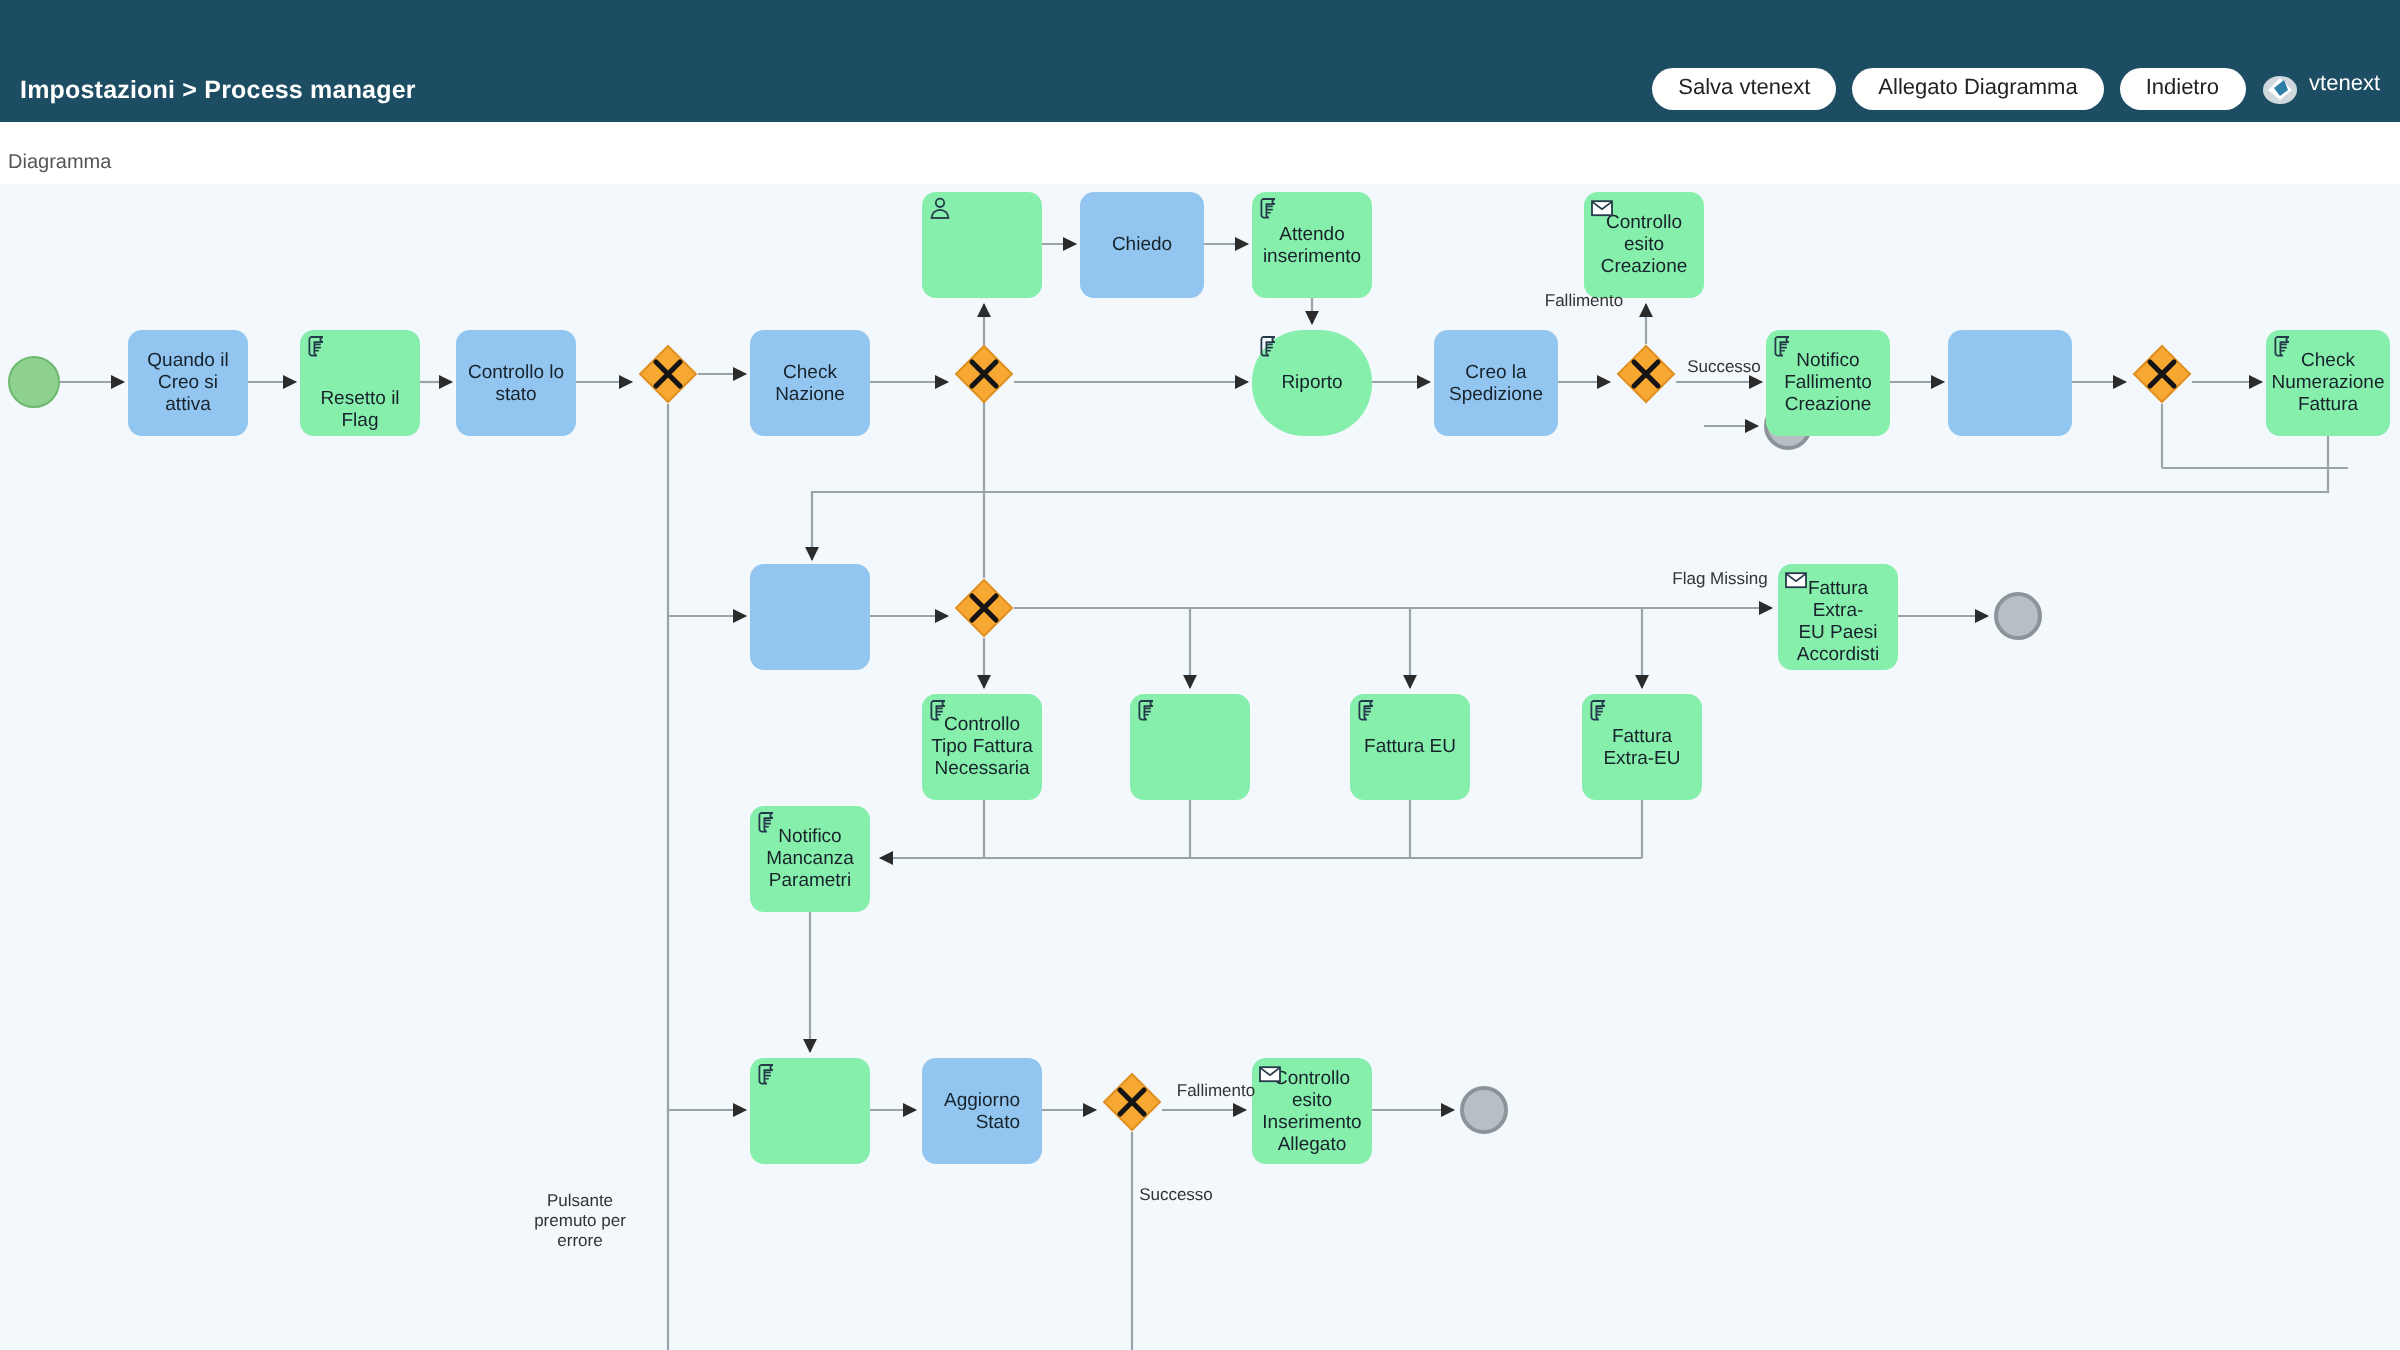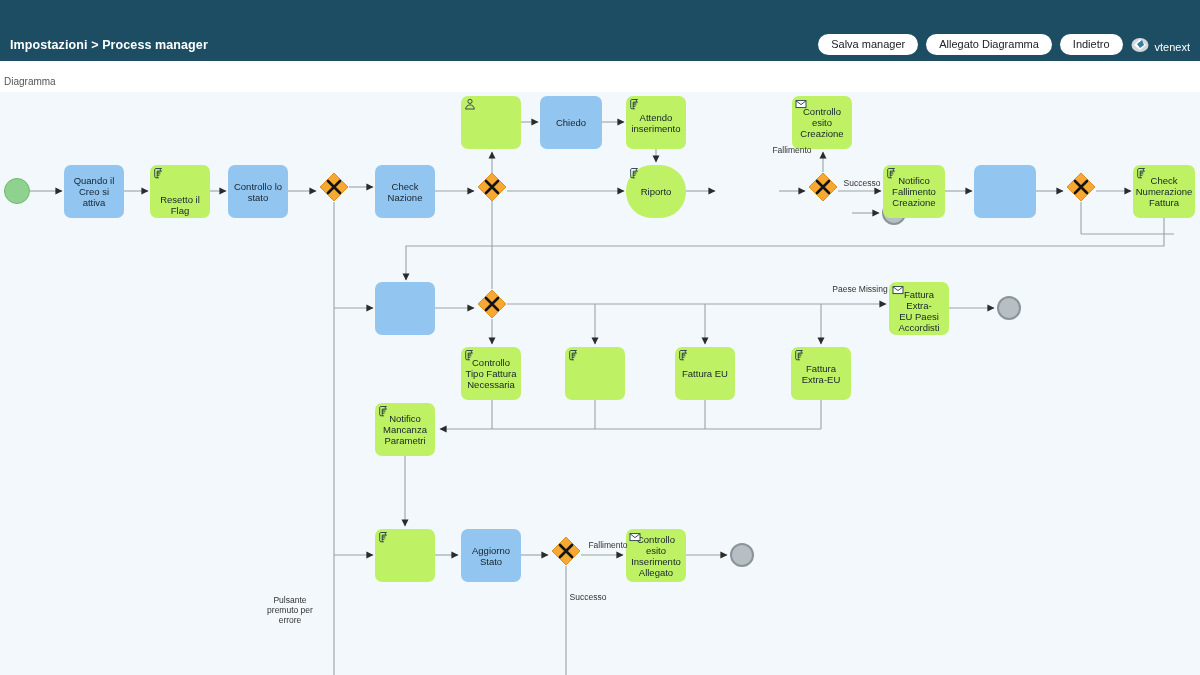--- a/index.html
+++ b/index.html
@@ -20,21 +20,21 @@
     color:#ffffff;font-size:12.5px;font-weight:bold;
     margin-left:10px;letter-spacing:.1px;white-space:nowrap;
   }
   .topbar .spacer{flex:1;}
   .btn{
     background:#ffffff;border:none;border-radius:13px;
     height:21px;line-height:21px;padding:0 13px;
     font-family:"Liberation Sans",sans-serif;font-size:11px;color:#222;
     margin-right:8px;cursor:pointer;white-space:nowrap;
   }
-  .brand{display:flex;align-items:flex-end;margin-right:10px;gap:3px;}
+  .brand{display:flex;align-items:flex-start;margin-right:10px;gap:3px;}
   .brand .bmark{width:21px;height:17px;position:relative;}
   .brand .btext{color:#ffffff;font-size:11px;}
 
   
   .stripA{position:absolute;left:0;top:0;width:1200px;height:28px;background:#fff;}
   .stripA .darkleft{position:absolute;left:0;top:0;width:1200px;height:28px;background:#1d4d63;}
 
   
   .remnant{position:absolute;left:0;top:61px;width:1200px;height:14px;background:#ffffff;}
   .remnant .fld{position:absolute;top:0;height:14px;background:#fafafa;border-bottom:1px solid #e3e3e3;}
@@ -56,21 +56,21 @@
   .canvas svg.edges{position:absolute;left:0;top:0;width:1200px;height:583px;}
 
   
   .node{
     position:absolute;box-sizing:border-box;border-radius:7px;
     display:flex;align-items:center;justify-content:center;
     text-align:center;font-size:9.5px;line-height:11px;color:#17222b;
     padding:2px 3px;
   }
   .node.blue{background:#92c6f0;}
-  .node.green{background:#bef264;}
+  .node.green{background:#86efac;}
   .node .lbl{position:relative;z-index:2;white-space:pre-line;}
   .node .tico{
     position:absolute;left:3px;top:2px;width:12px;height:12px;z-index:3;
   }
 
   .evt{
     position:absolute;border-radius:50%;box-sizing:border-box;
   }
   .evt.start{background:#8fd18f;border:1.5px solid #6fb86f;}
   .evt.end{background:#b7bfc4;border:2.5px solid #8b9499;}
@@ -87,21 +87,21 @@
 
 <div id="app">
 
   <div class="stripA">
     <div class="darkleft"></div>
   </div>
 
   <div class="topbar">
     <div class="crumb">Impostazioni &gt; Process manager</div>
     <div class="spacer"></div>
-    <button class="btn">Salva manager</button>
+    <button class="btn">Salva vtenext</button>
     <button class="btn">Allegato Diagramma</button>
     <button class="btn">Indietro</button>
     <div class="brand">
       <span class="bmark">
         <svg width="21" height="17" viewBox="0 0 21 17">
           <ellipse cx="9" cy="9" rx="8.5" ry="7" fill="#cfd8dd"></ellipse>
           <path d="M3 9 L9 3 L15 9 L9 14 Z" fill="#ffffff"></path>
           <path d="M6 8 L11 4 L13 9 L9 12 Z" fill="#2e7fa8"></path>
         </svg>
       </span>
@@ -273,20 +273,24 @@
     <div class="node green" style="left:626px;top:73px;width:60px;height:53px;border-radius:26px;">
       <span class="tico">
         <svg width="12" height="12" viewBox="0 0 12 12">
             <path d="M2.5 1.5h6a1.3 1.3 0 0 0 0 2.6H4.2v5.4a1.3 1.3 0 0 0 1.3 1.3H3a1.3 1.3 0 0 1-1.3-1.3V2.8a1.3 1.3 0 0 1 .8-1.3z" fill="none" stroke="#253b4a" stroke-width="0.9"></path>
             <path d="M4 5.2h3.4M4 6.8h3.4M4 8.4h2.4" stroke="#253b4a" stroke-width="0.8"></path>
           </svg>
       </span>
       <span class="lbl">Riporto</span>
     </div>
 
+    <div class="node blue" style="left:717px;top:73px;width:62px;height:53px;">
+      <span class="lbl">Creo la
+Spedizione</span>
+    </div>
 
     <div class="gw" style="left:808px;top:80px;">
       <svg width="30" height="30" viewBox="0 0 30 30">
           <path d="M15 1 L29 15 L15 29 L1 15 Z" fill="#f6a833" stroke="#e09020" stroke-width="1"></path>
           <path d="M9 9 L21 21 M21 9 L9 21" stroke="#141414" stroke-width="2.6" stroke-linecap="round"></path>
         </svg>
     </div>
 
     <div class="node green" style="left:792px;top:4px;width:60px;height:53px;">
       <span class="tico">
@@ -420,21 +424,21 @@
     <div class="node green" style="left:375px;top:437px;width:60px;height:53px;">
       <span class="tico">
         <svg width="12" height="12" viewBox="0 0 12 12">
             <path d="M2.5 1.5h6a1.3 1.3 0 0 0 0 2.6H4.2v5.4a1.3 1.3 0 0 0 1.3 1.3H3a1.3 1.3 0 0 1-1.3-1.3V2.8a1.3 1.3 0 0 1 .8-1.3z" fill="none" stroke="#253b4a" stroke-width="0.9"></path>
             <path d="M4 5.2h3.4M4 6.8h3.4M4 8.4h2.4" stroke="#253b4a" stroke-width="0.8"></path>
           </svg>
       </span>
       <span class="lbl"></span>
     </div>
 
-    <div class="node blue" style="left:461px;top:437px;width:60px;height:53px;">
+    <div class="node blue" style="left:461px;top:437px;width:60px;height:53px;text-align:right;">
       <span class="lbl">Aggiorno
 Stato</span>
     </div>
 
     <div class="gw" style="left:551px;top:444px;">
       <svg width="30" height="30" viewBox="0 0 30 30">
           <path d="M15 1 L29 15 L15 29 L1 15 Z" fill="#f6a833" stroke="#e09020" stroke-width="1"></path>
           <path d="M9 9 L21 21 M21 9 L9 21" stroke="#141414" stroke-width="2.6" stroke-linecap="round"></path>
         </svg>
     </div>
@@ -449,21 +453,21 @@
       <span class="lbl">Controllo
 esito
 Inserimento
 Allegato</span>
     </div>
 
     <div class="evt end" style="left:730px;top:451px;width:24px;height:24px;"></div>
 
     <div class="elbl" style="left:762px;top:53px;width:60px;">Fallimento</div>
     <div class="elbl" style="left:838px;top:86px;width:48px;">Successo</div>
-    <div class="elbl" style="left:824px;top:192px;width:72px;">Paese Missing</div>
+    <div class="elbl" style="left:824px;top:192px;width:72px;">Flag Missing</div>
     <div class="elbl" style="left:580px;top:448px;width:56px;">Fallimento</div>
     <div class="elbl" style="left:564px;top:500px;width:48px;">Successo</div>
     <div class="elbl" style="left:254px;top:503px;width:72px;">Pulsante
 premuto per
 errore</div>
 
   </div>
 </div>
 
 </body></html>

